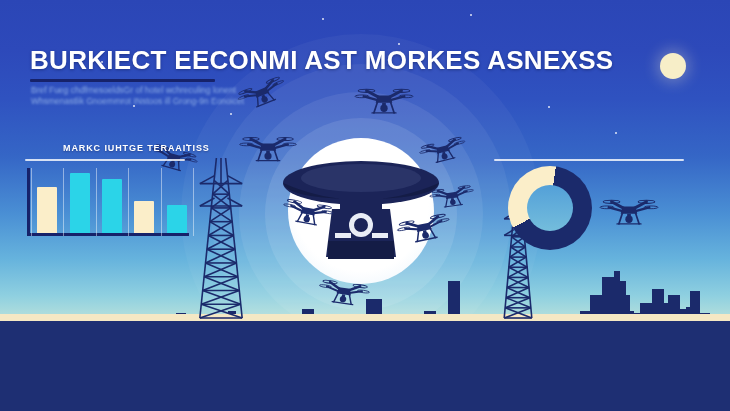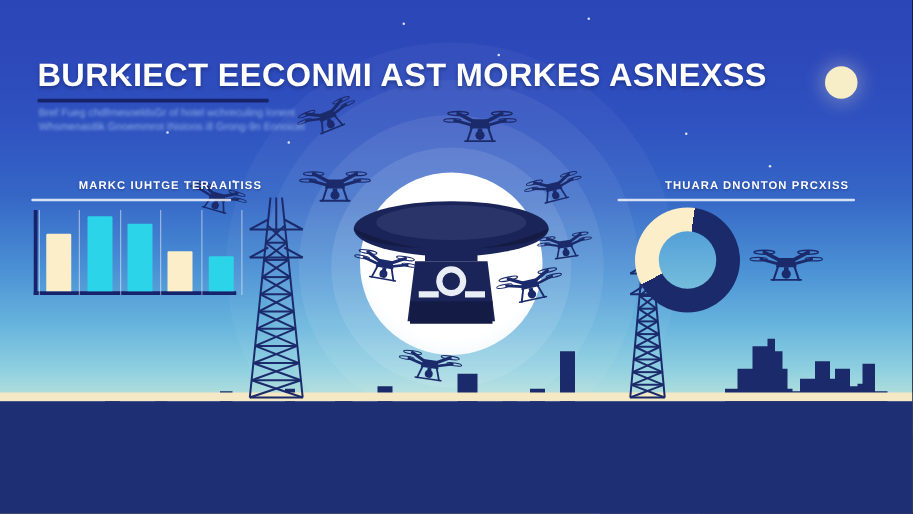--- a/index.html
+++ b/index.html
@@ -432,20 +432,19 @@
       </div>
     <div id="bars-layer">
         <div class="bar" title="1: 72" style="left: 10px; width: 20px; height: 46px; background: rgb(251, 238, 201);"></div>
         <div class="bar" title="2: 93" style="left: 43px; width: 20px; height: 60px; background: rgb(43, 212, 232);"></div>
         <div class="bar" title="3: 84" style="left: 75px; width: 20px; height: 54px; background: rgb(43, 212, 232);"></div>
         <div class="bar" title="4: 50" style="left: 107px; width: 20px; height: 32px; background: rgb(251, 238, 201);"></div>
         <div class="bar" title="5: 43" style="left: 140px; width: 20px; height: 28px; background: rgb(43, 212, 232);"></div>
       </div>
   </div>
 
-  <div class="panel-head" style="left:500px;top:143px;font-size:9px;">THUARA DNONTON PRCXISS</div>
   <div class="panel-rule" style="left:494px;top:159px;width:190px;"></div>
 
   <div id="donut" style="left: 508px; top: 166px; width: 84px; height: 84px; background: conic-gradient(from 8deg, rgb(27, 42, 107) 0deg, rgb(27, 42, 107) 234deg, rgb(251, 238, 201) 234deg, rgb(251, 238, 201) 360deg);">
   </div>
   <div id="donut-hole" style="left:527px;top:185px;width:46px;height:46px;"></div>
 
 </div>
 
 </body></html>

